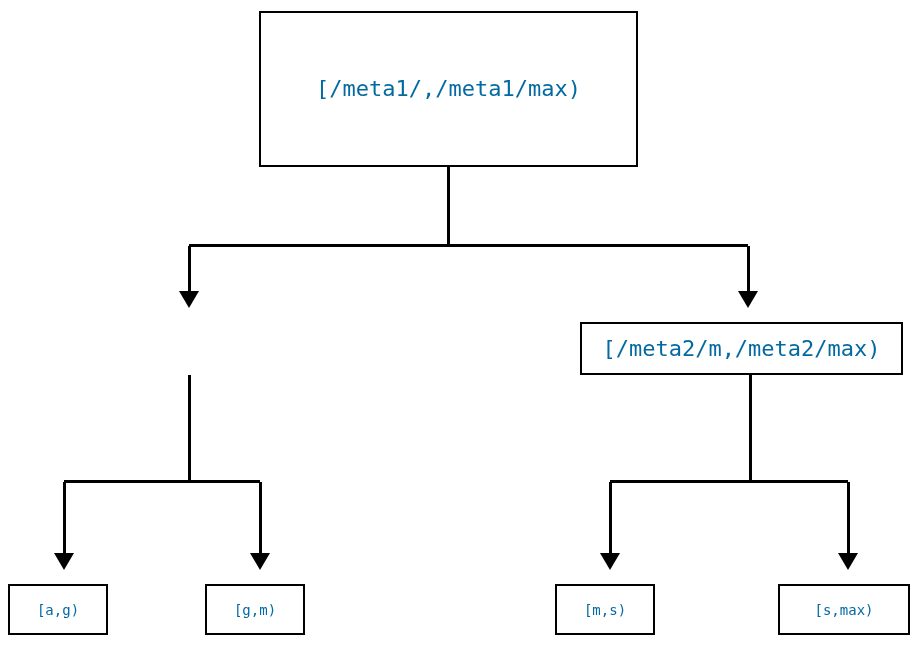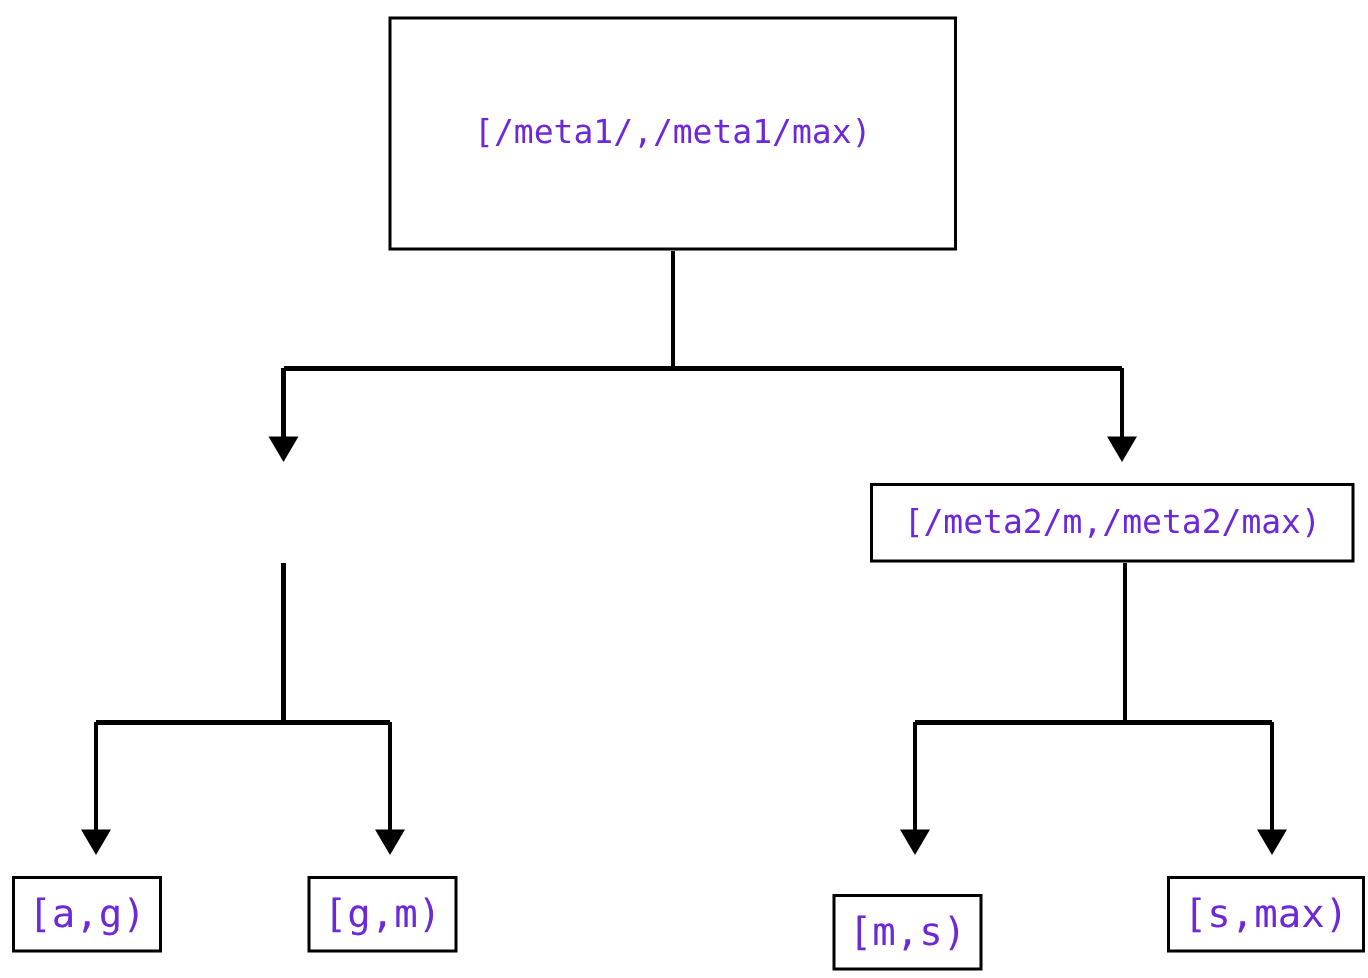--- a/index.html
+++ b/index.html
@@ -23,37 +23,37 @@
     height: 652px;
   }
   .node {
     position: absolute;
     box-sizing: border-box;
     border: 2px solid #000000;
     background: #ffffff;
     display: flex;
     align-items: center;
     justify-content: center;
-    color: #6d28d9;
+    color: #0369a1;
     white-space: pre;
     letter-spacing: 0px;
   }
   .node-label {
     display: block;
     line-height: 1;
   }
   .node-root  { left: 259px; top: 11px;  width: 379px; height: 156px; }
   .node-mid-l { left: 21px;  top: 322px; width: 324px; height: 53px; }
   .node-mid-r { left: 580px; top: 322px; width: 323px; height: 53px; }
   .node-leaf-1 { left: 8px;   top: 584px; width: 100px; height: 51px; }
   .node-leaf-2 { left: 205px; top: 584px; width: 100px; height: 51px; }
-  .node-leaf-3 { left: 555px; top: 584px; width: 100px; height: 51px; margin-top: 12px; }
+  .node-leaf-3 { left: 555px; top: 584px; width: 100px; height: 51px; }
   .node-leaf-4 { left: 778px; top: 584px; width: 132px; height: 51px; }
   .fs-22 { font-size: 22px; }
-  .fs-21 { font-size: 26px; text-align: right; }
+  .fs-21 { font-size: 14px; text-align: right; }
 </style>
 </head>
 <body>
 
 <div id="canvas">
 
   <svg id="edges" viewBox="0 0 912 652" xmlns="http://www.w3.org/2000/svg">
     <g stroke="#000000" stroke-width="3" fill="none" shape-rendering="crispEdges">
 
       <path d="M 448.5 167 L 448.5 245.5"></path>

